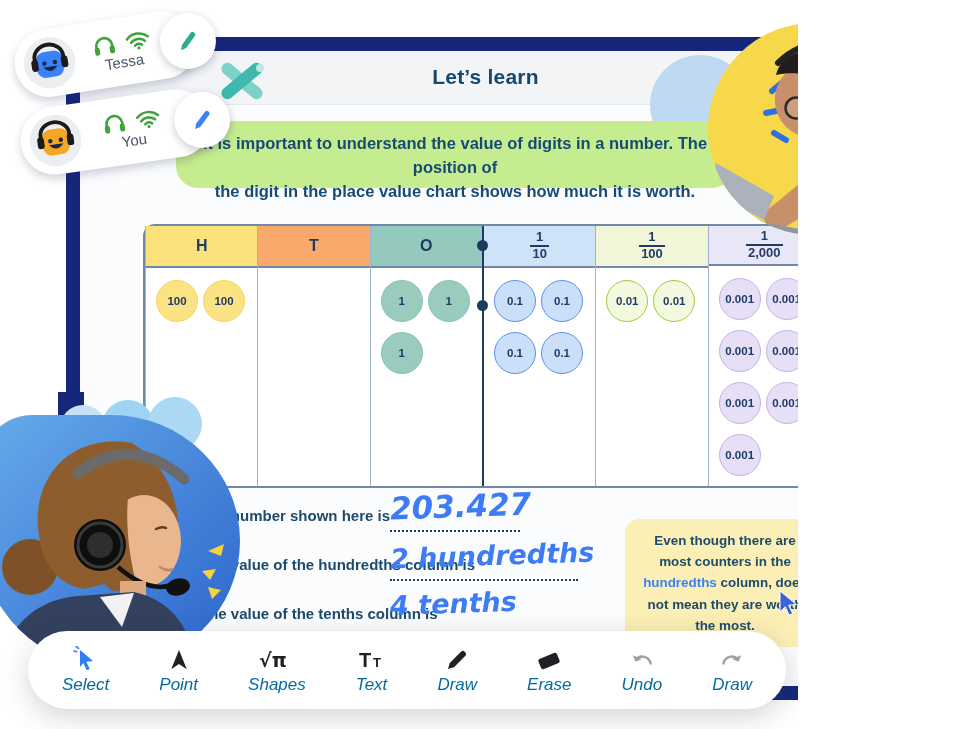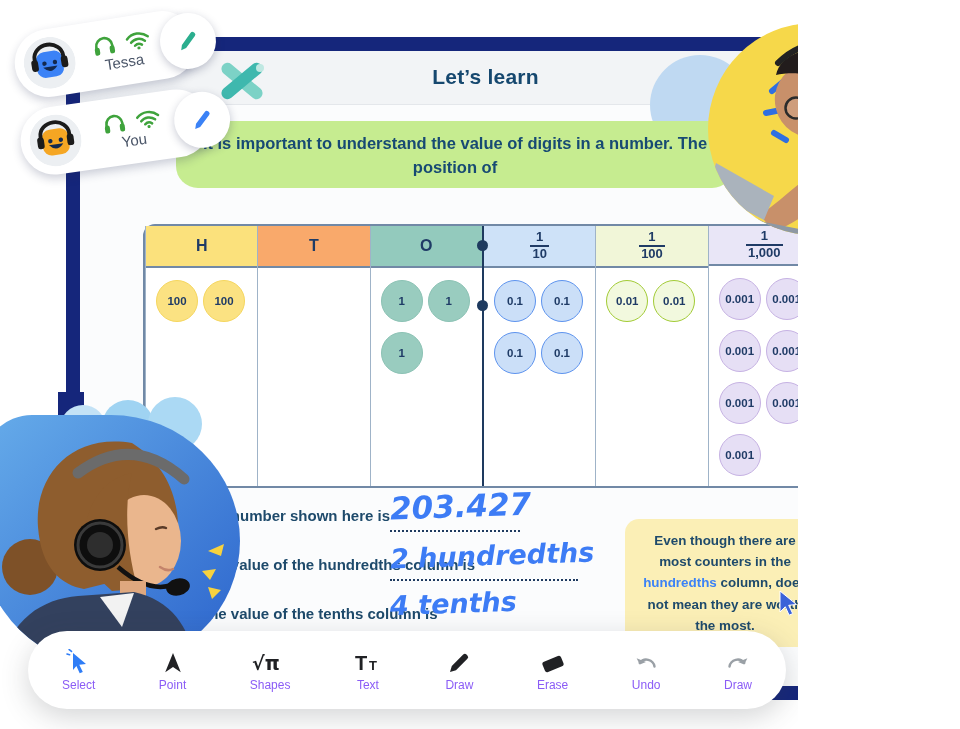--- a/index.html
+++ b/index.html
@@ -86,21 +86,21 @@
   .pencil-btn{position:absolute;right:-20px;top:50%;transform:translateY(-50%);width:56px;height:56px;
               border-radius:50%;background:#fff;box-shadow:0 3px 8px rgba(30,40,80,.25);
               display:flex;align-items:center;justify-content:center;}
 
   
   .toolbar{position:absolute;left:28px;top:631px;width:758px;height:78px;background:#fff;border-radius:39px;
            box-shadow:0 8px 28px rgba(60,64,67,.22);display:flex;align-items:center;justify-content:space-between;
            padding:0 34px;box-sizing:border-box;z-index:6;}
   .tool{display:flex;flex-direction:column;align-items:center;gap:3px;cursor:pointer;}
   .t-icon{height:27px;display:flex;align-items:flex-end;justify-content:center;}
-  .t-label{font-size:12px;color:#8b5cf6;white-space:nowrap;}
+  .t-label{font-size:17px;color:#0369a1;white-space:nowrap;font-style:italic;}
 </style>
 </head>
 <body>
 
 <div class="stage">
 
   <div class="decor-circle-tr"></div>
   <div class="decor-petal-right"></div>
   <div class="decor-navy-square"></div>
 
@@ -117,20 +117,21 @@
               </g>
             <circle cx="47" cy="13" r="4" fill="#BFE8E2"></circle>
           </svg>
         </span>
         <div class="wb-title">Let’s learn</div>
       </div>
       <div class="header-circle"></div>
 
       <div class="banner">
         <div><span>It is important to understand the </span><b>value</b><span> of digits in a number. The position of</span></div>
+        <div>the digit in the place value chart shows how much it is worth.</div>
       </div>
 
       <div class="pv-chart" id="pvChart">
         <div class="decimal-dot dot-head"></div>
         <div class="decimal-dot dot-row"></div>
       <div class="pv-col">
             <div class="pv-head" style="background: rgb(251, 225, 124);">H</div>
             <div class="pv-body">
               <div class="c-row">
                 <span class="counter" style="background: rgb(251, 226, 130); border: 1.5px solid rgb(245, 214, 94);">100</span>
@@ -183,21 +184,21 @@
               <div class="c-row">
                 <span class="counter" style="background: rgb(242, 249, 222); border: 1.5px solid rgb(162, 203, 53);">0.01</span>
                 <span class="counter" style="background: rgb(242, 249, 222); border: 1.5px solid rgb(162, 203, 53);">0.01</span>
               </div>
             </div>
           </div>
           <div class="pv-col">
             <div class="pv-head" style="background: rgb(233, 230, 247);">
               <span class="frac">
                 <span class="num">1</span>
-                <span class="den">1,000</span>
+                <span class="den">2,000</span>
               </span>
             </div>
             <div class="pv-body">
               <div class="c-row">
                 <span class="counter" style="background: rgb(230, 223, 245); border: 1.5px solid rgb(198, 178, 227);">0.001</span>
                 <span class="counter" style="background: rgb(230, 223, 245); border: 1.5px solid rgb(198, 178, 227);">0.001</span>
               </div>
               <div class="c-row">
                 <span class="counter" style="background: rgb(230, 223, 245); border: 1.5px solid rgb(198, 178, 227);">0.001</span>
                 <span class="counter" style="background: rgb(230, 223, 245); border: 1.5px solid rgb(198, 178, 227);">0.001</span>

